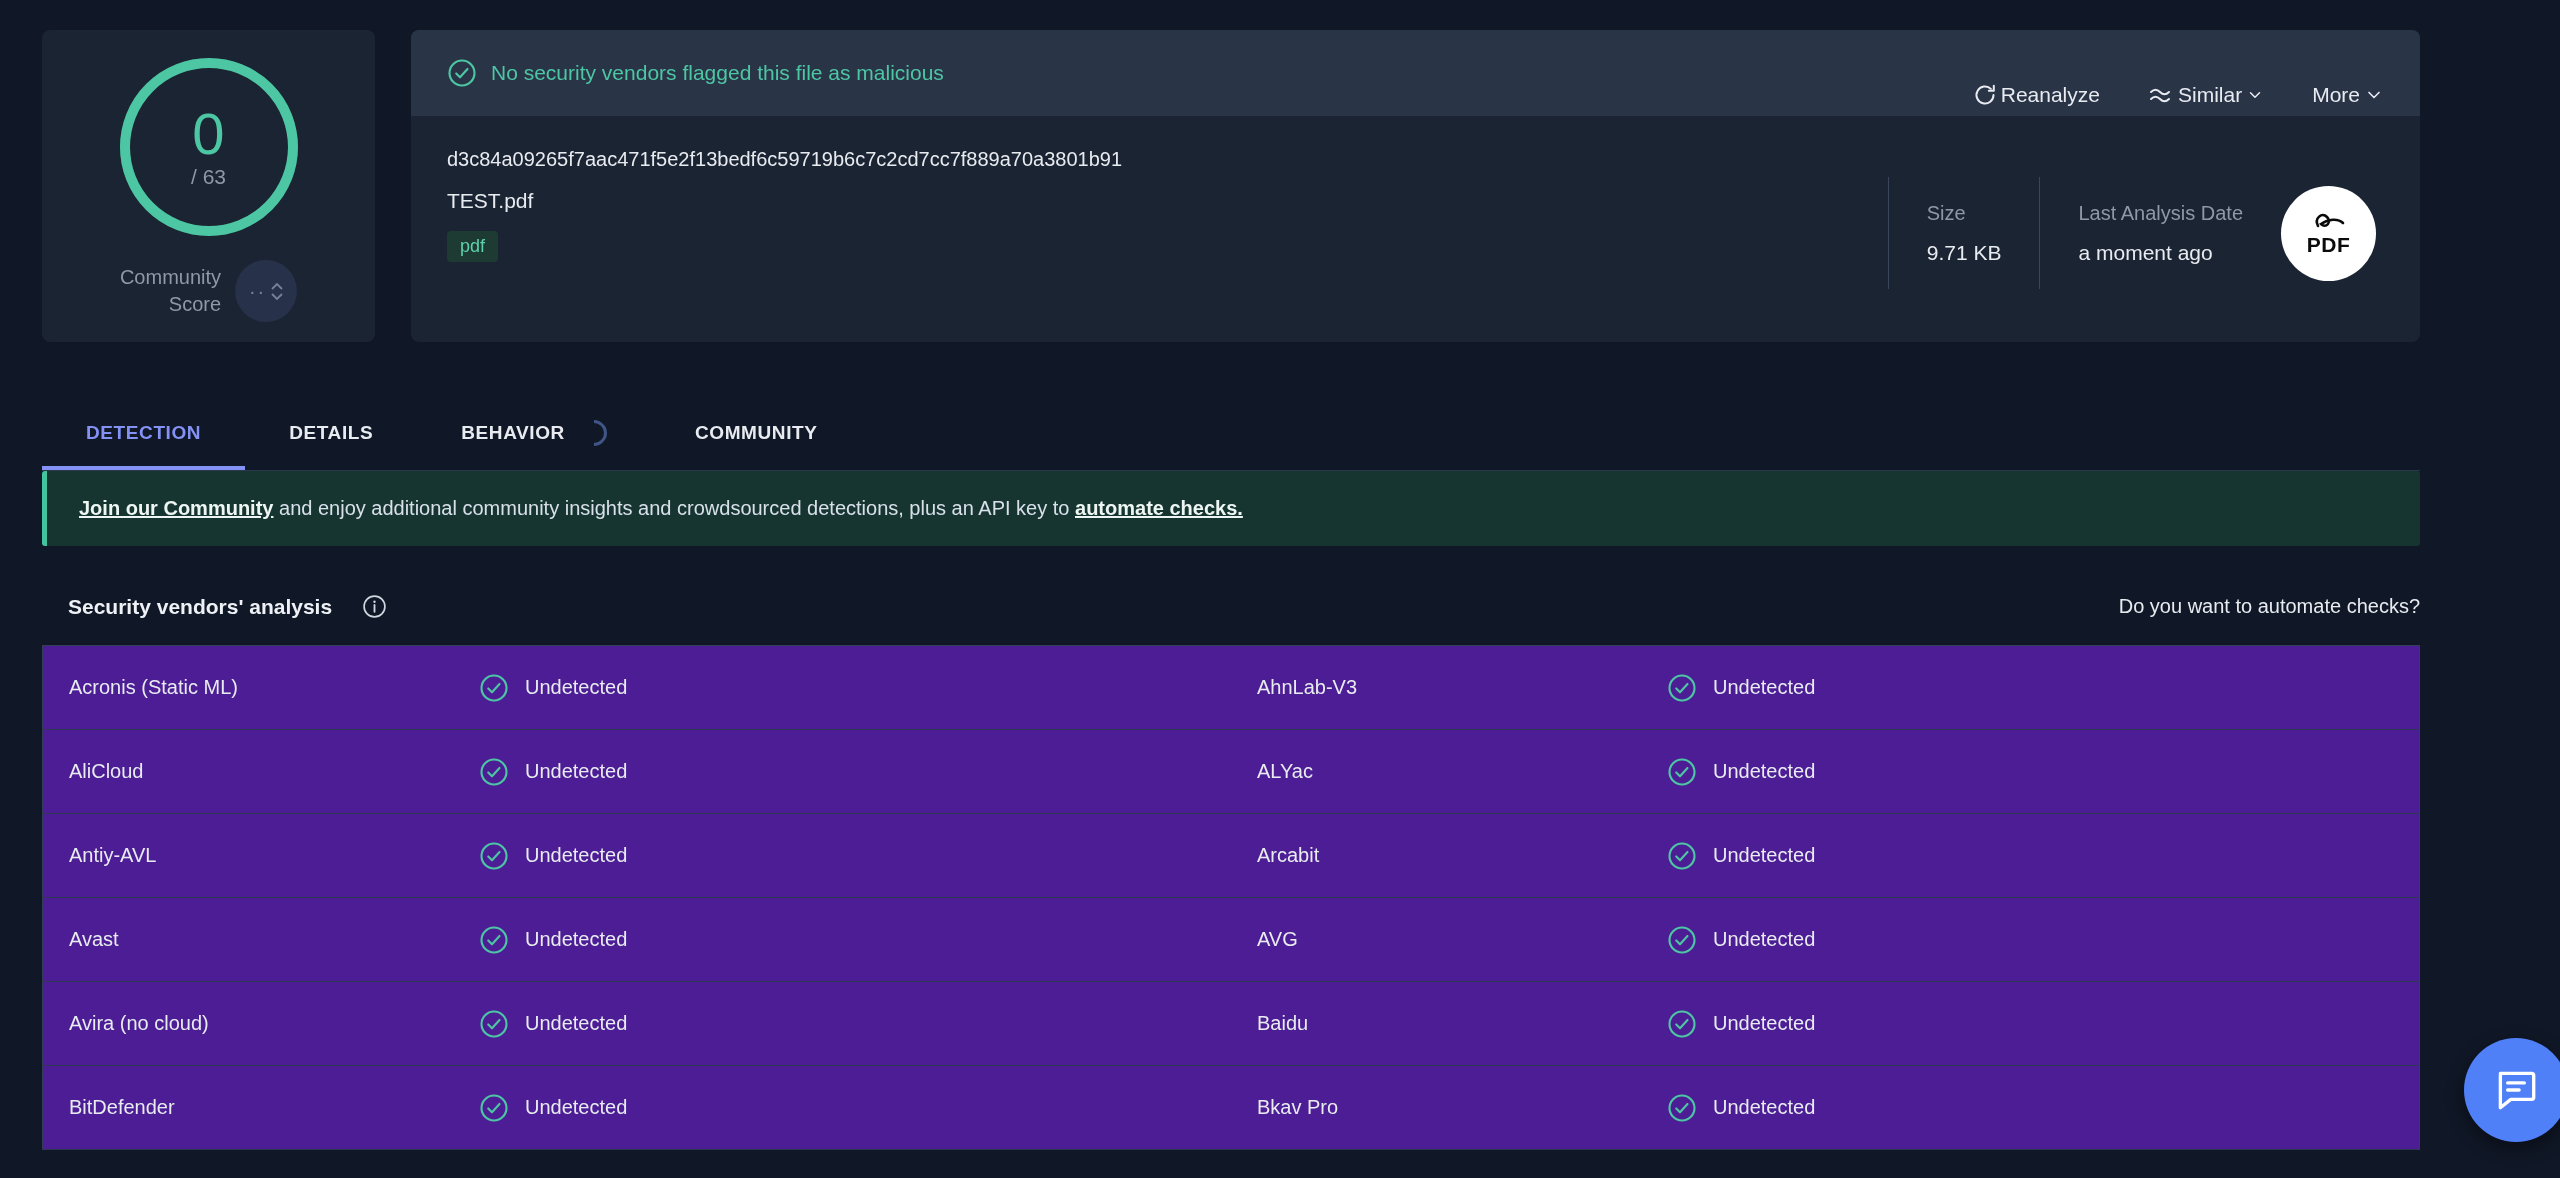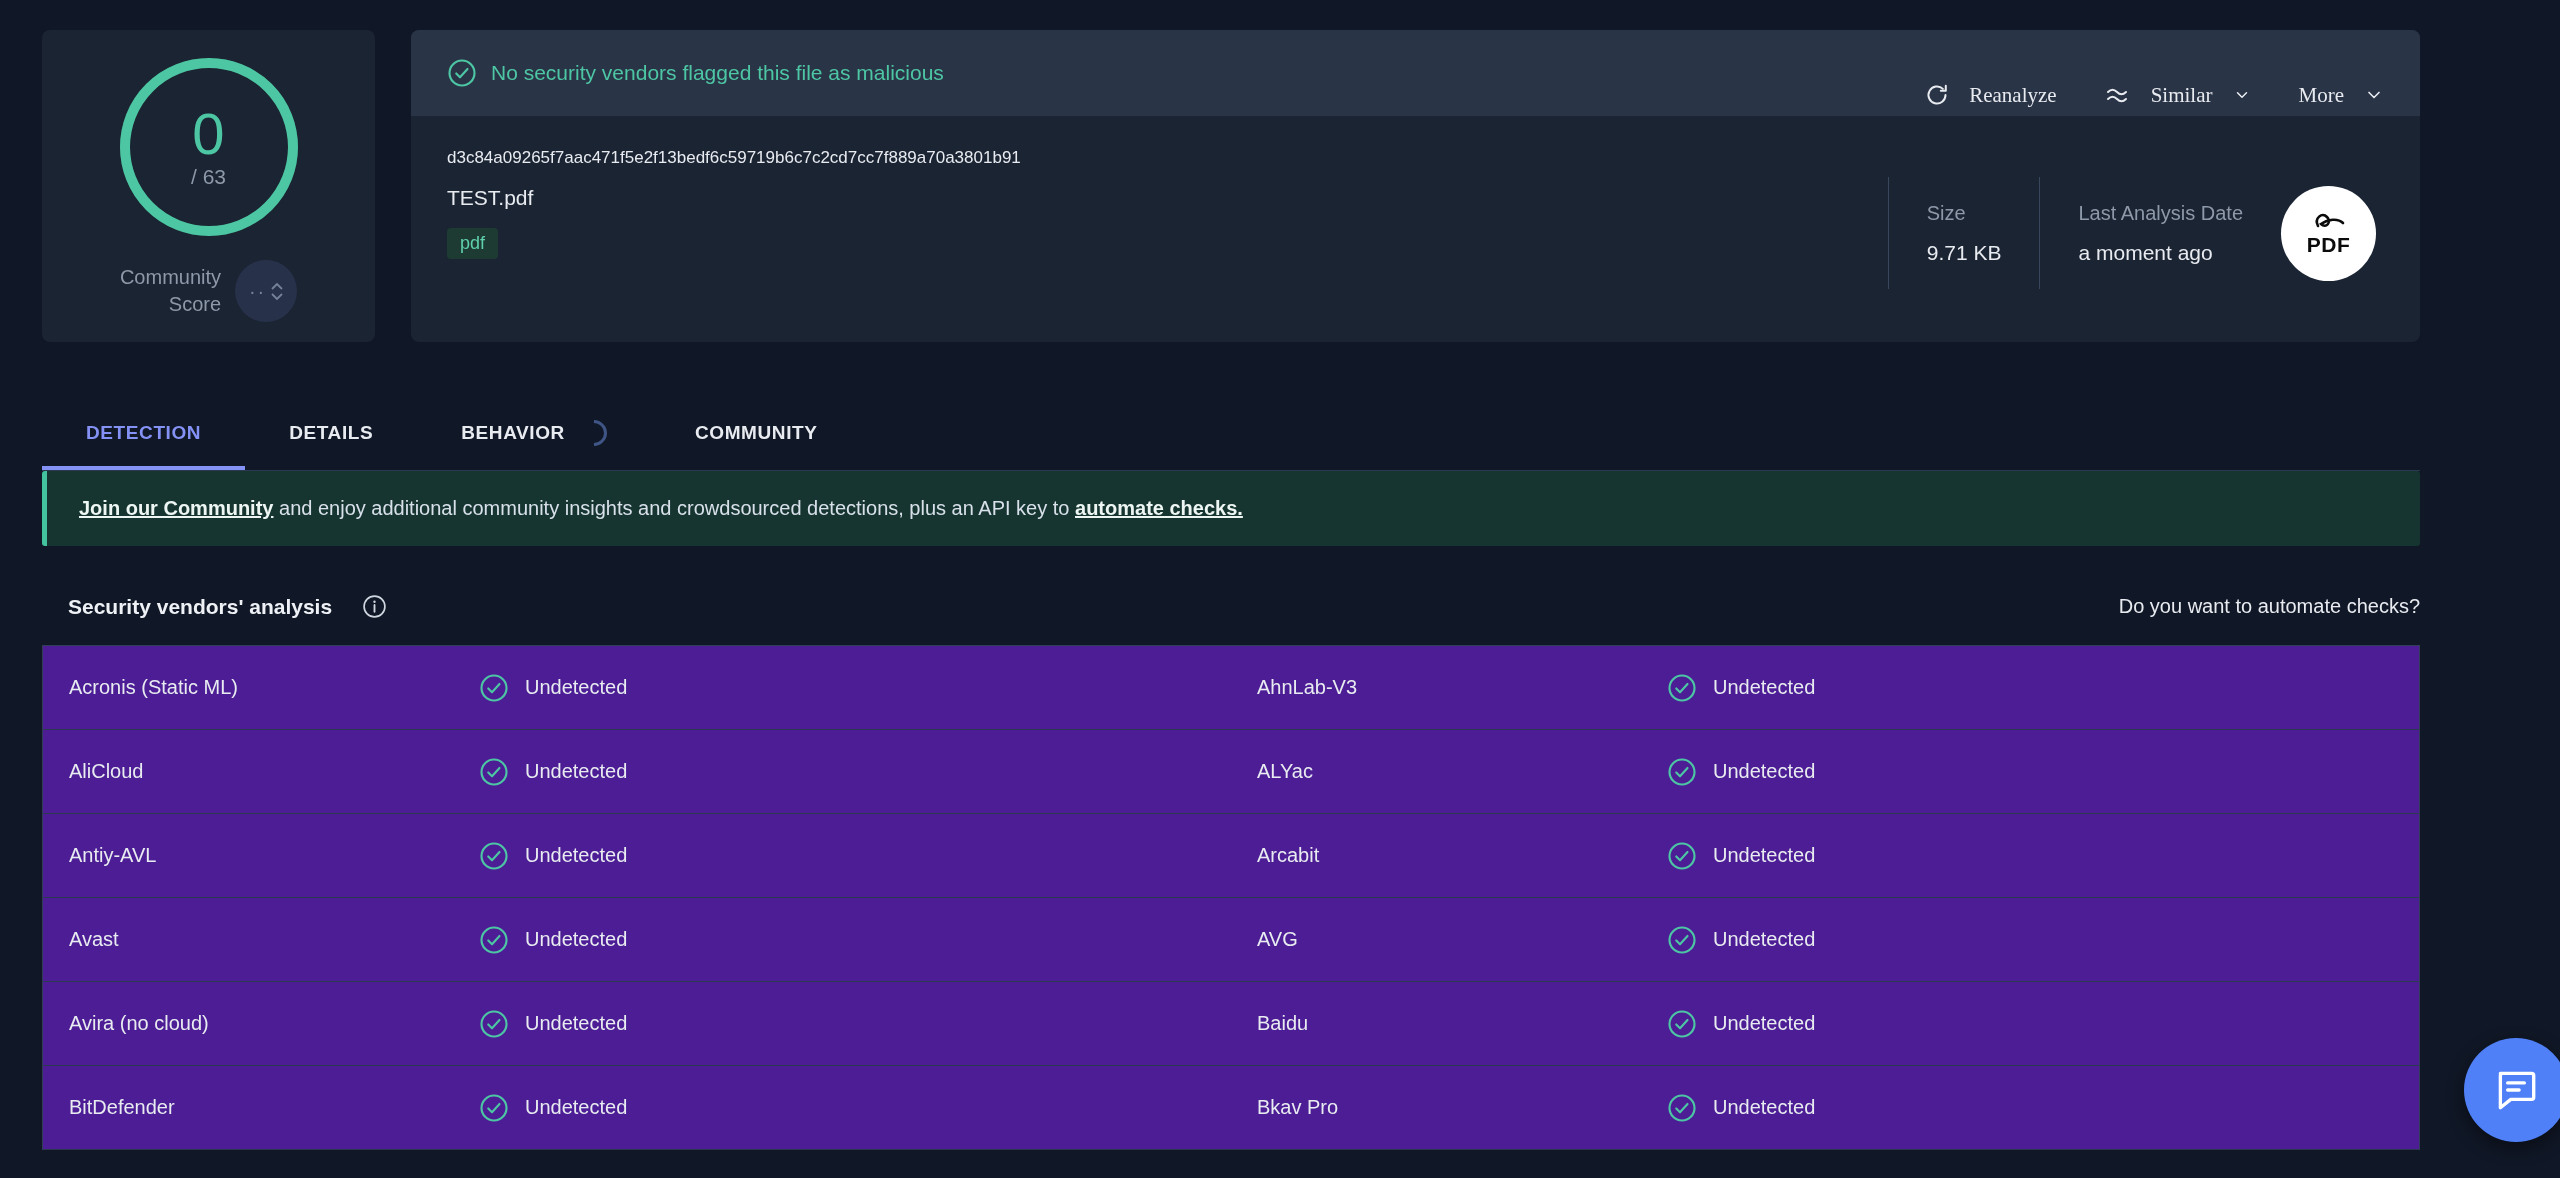--- a/index.html
+++ b/index.html
@@ -47,25 +47,25 @@
     flex: 1; min-height: 312px;
     background: #1b2433; border-radius: 8px; overflow: hidden;
     display: flex; flex-direction: column;
   }
   .card-header {
     background: #2a3447; height: 86px; flex: none;
     display: flex; align-items: center; padding: 0 36px;
   }
   .verdict { display: flex; align-items: center; gap: 14px; color: #4dc6a4; font-weight: 400; font-size: 21px; }
   .header-actions { margin-left: auto; display: flex; align-items: center; gap: 48px; }
-  .hbtn { display: flex; align-items: center; gap: 20px; font-size: 21px; color: #e8ebf0; cursor: pointer; background: none; border: none; font-family: Liberation Serif, serif; margin-top: 44px; }
+  .hbtn { display: flex; align-items: center; gap: 4px; font-size: 21px; color: #e8ebf0; cursor: pointer; background: none; border: none; font-family: Liberation Sans, sans-serif; margin-top: 44px; }
 
   .card-body { display: flex; padding: 32px 36px 24px; flex: 1; }
   .file-block { display: flex; flex-direction: column; gap: 18px; min-width: 0; }
-  .file-hash { font-size: 17px; color: #e8ebf0; }
+  .file-hash { font-size: 20px; color: #e8ebf0; }
   .file-name { font-size: 21px; color: #e8ebf0; }
   .tag-pill {
     align-self: flex-start; background: #1d3b33; color: #5fd0ac;
     font-size: 18px; padding: 5px 13px; border-radius: 4px; cursor: pointer;
   }
   .meta-block { margin-left: auto; display: flex; align-items: center; gap: 38px; padding-right: 8px; }
   .vdiv { width: 1px; height: 112px; background: #3a465e; }
   .meta-col { display: flex; flex-direction: column; gap: 16px; }
   .meta-label { color: #8d98a9; font-size: 20px; }
   .meta-value { color: #e8ebf0; font-size: 21px; }

